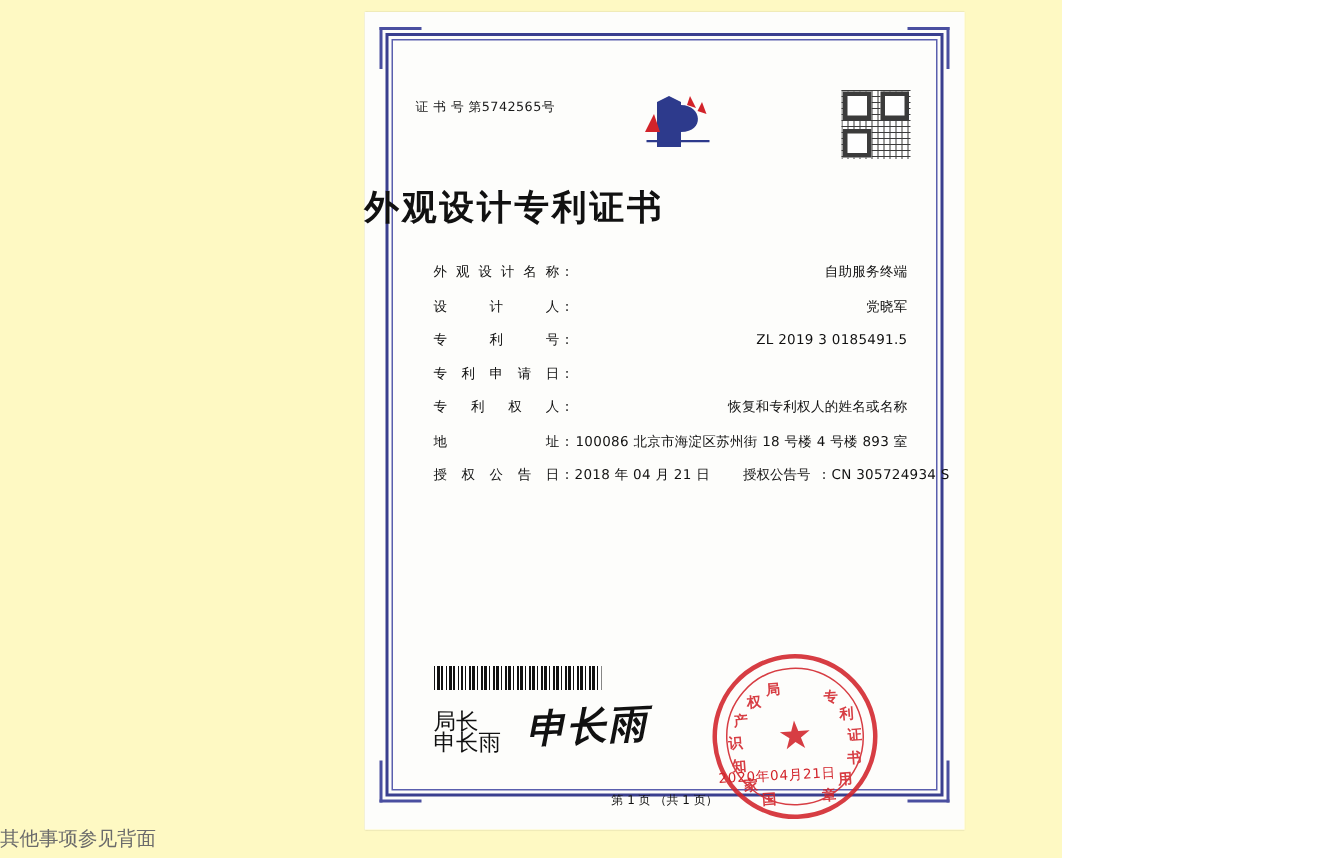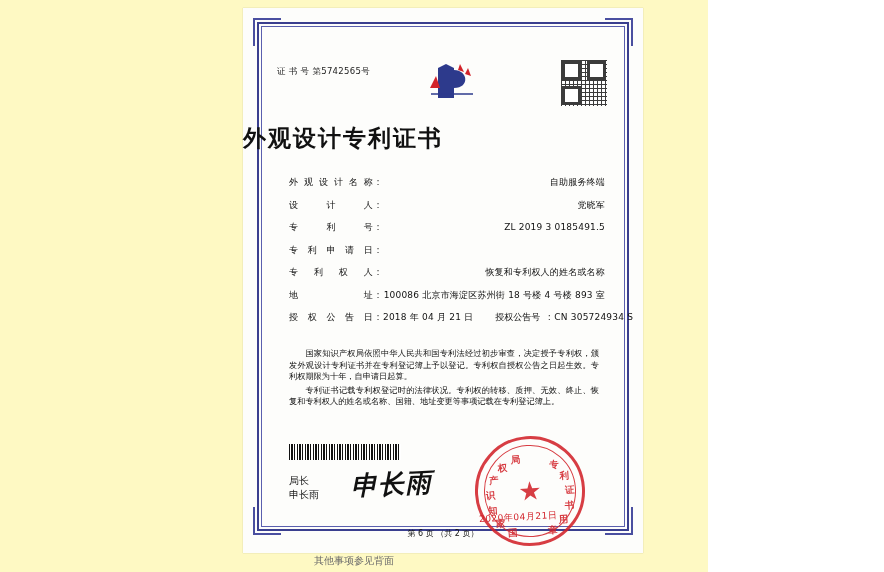--- a/index.html
+++ b/index.html
@@ -189,21 +189,21 @@
       #111 5px, #111 6px,
       #fff 6px, #fff 8px
     );
   }
 
   
   .sig-label {
     position: absolute;
     left: 46px;
     top: 466px;
-    font-size: 10px;
+    font-size: 15px;
     line-height: 14px;
     color: #111;
   }
   .sig-hand {
     position: absolute;
     left: 108px;
     top: 459px;
     font-family: "DejaVu Serif", "Liberation Serif", serif;
     font-size: 26px;
     font-style: italic;
@@ -287,22 +287,22 @@
     bottom: 14px;
     text-align: center;
     font-size: 8px;
     color: #111;
   }
   .outside-note {
     position: absolute;
     left: 0;
     right: 0;
     bottom: 4px;
-    text-align: center;
-    font-size: 10px;
+    text-align: left;
+    font-size: 13px;
     color: #6b6b6b;
   }
   .paper-edge {
     position: absolute;
     left: 243px;
     top: 8px;
     width: 400px;
     height: 545px;
     box-shadow: 0 0 1px rgba(0,0,0,0.25);
     pointer-events: none;
@@ -382,24 +382,20 @@
         <span class="field-label">授权公告日</span>
         <span class="field-colon">:</span>
         <span class="field-value">2018 年 04 月 21 日</span>
         <span class="field-label2">授权公告号</span>
         <span class="field-colon">:</span>
         <span class="field-value">CN 305724934 S</span>
       </div>
 
     </div>
 
-    <div class="body-text">
-      <p>国家知识产权局依照中华人民共和国专利法经过初步审查，决定授予专利权，颁发外观设计专利证书并在专利登记簿上予以登记。专利权自授权公告之日起生效。专利权期限为十年，自申请日起算。</p>
-      <p>专利证书记载专利权登记时的法律状况。专利权的转移、质押、无效、终止、恢复和专利权人的姓名或名称、国籍、地址变更等事项记载在专利登记簿上。</p>
-    </div>
 
     <div class="barcode"></div>
 
     <div class="sig-label">
       <div>局长</div>
       <div>申长雨</div>
     </div>
 
     <div class="sig-hand">申长雨</div>
 
@@ -444,20 +440,20 @@
             <i>用</i>
           </span>
         <span style="transform: rotate(150deg) translateY(-40px) rotate(-150deg)">
             <i>章</i>
           </span>
       </div>
     </div>
 
     <div class="seal-date">2020年04月21日</div>
 
-    <div class="page-no">第 6 页 （共 2 页）</div>
+    <div class="page-no">第 1 页 （共 1 页）</div>
   </div>
 
   <div class="paper-edge"></div>
 
   <div class="outside-note">其他事项参见背面</div>
 
 </div>
 
 </body></html>

